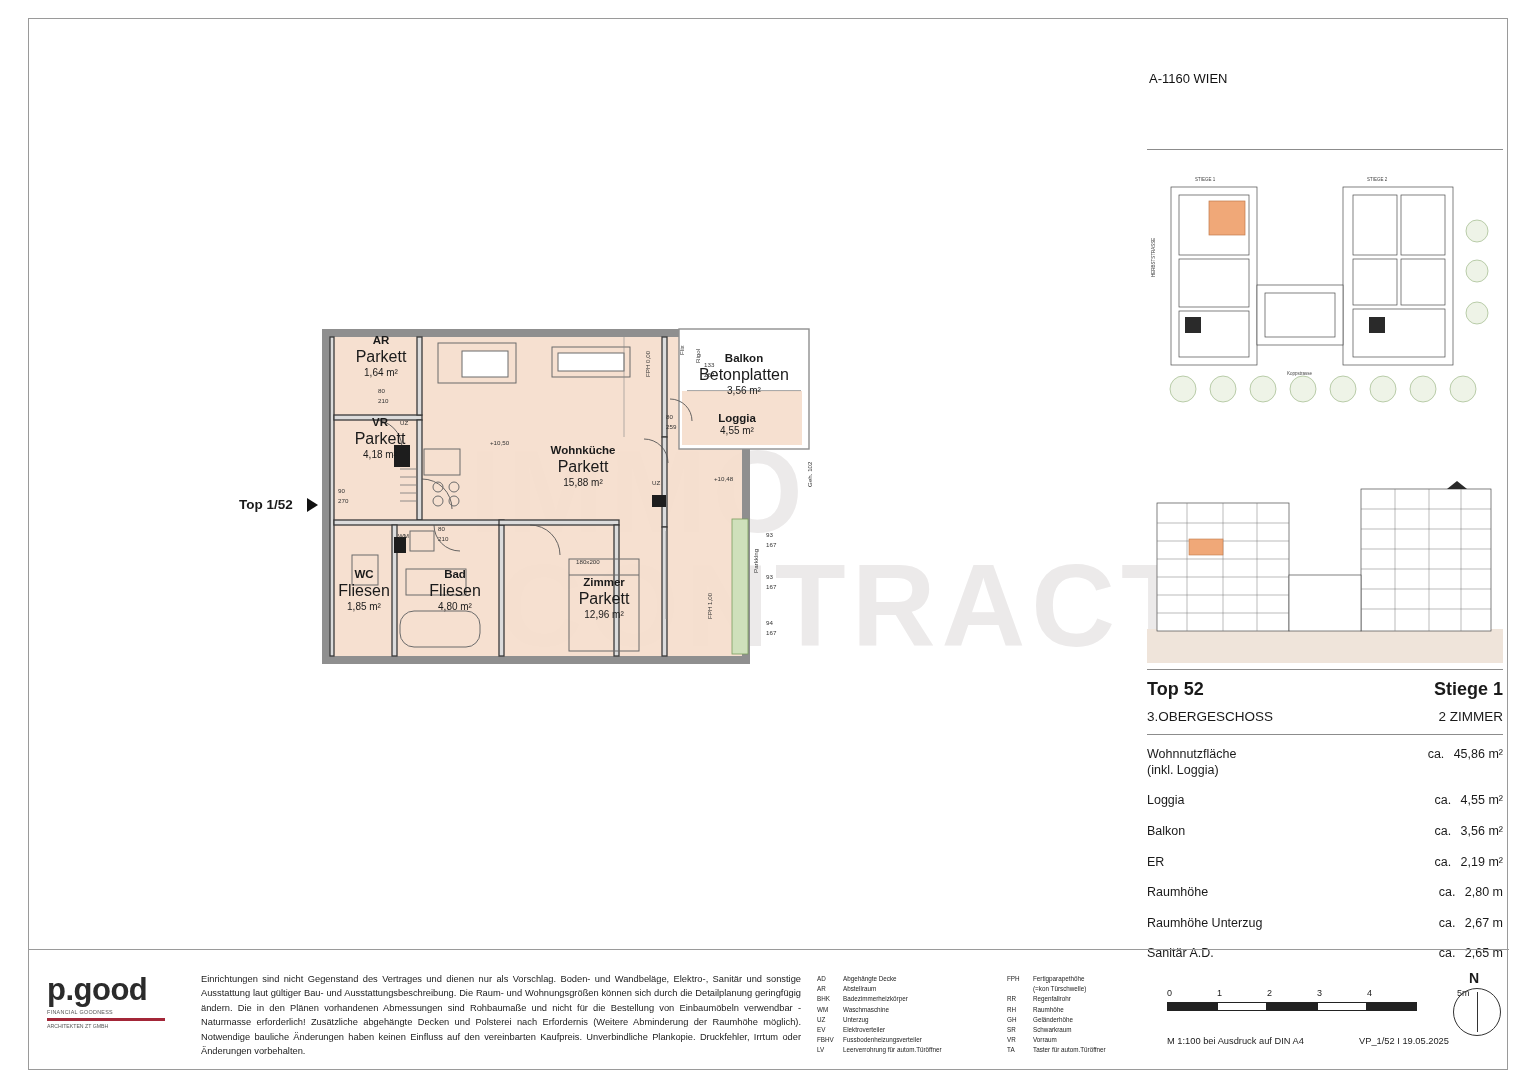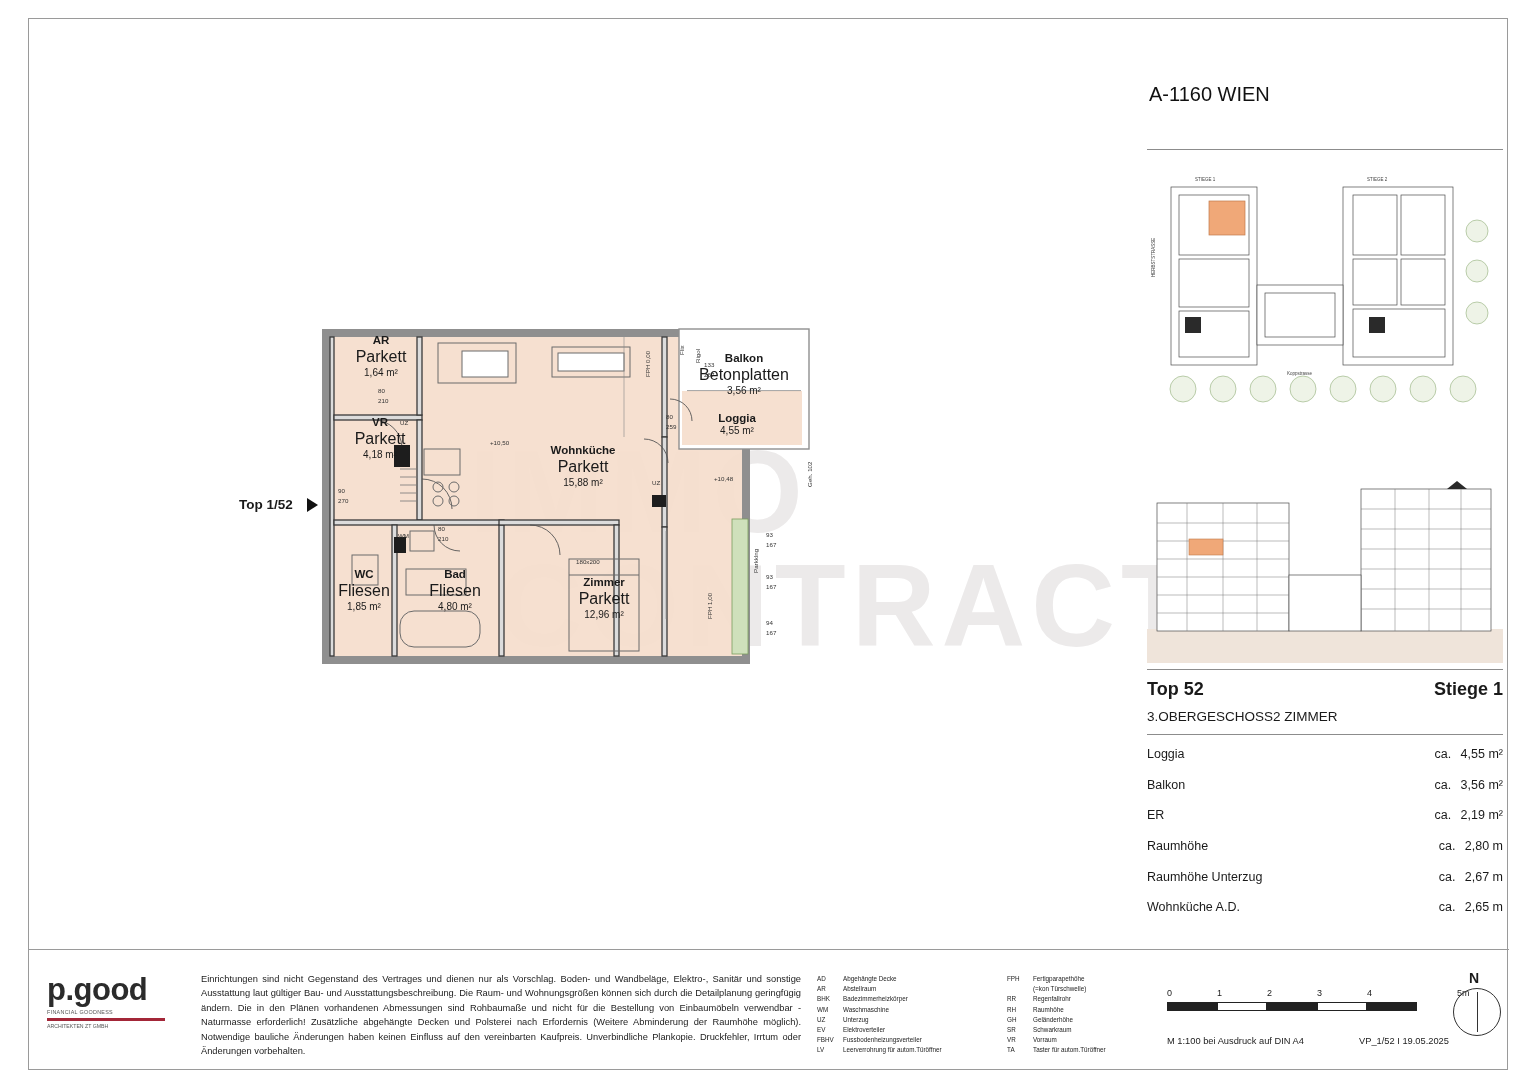--- a/index.html
+++ b/index.html
@@ -23,31 +23,31 @@
   .right-panel {
     position: absolute;
     left: 1090px; top: 0px;
     width: 390px; height: 930px;
   }
   .title-block { position: absolute; left: 30px; top: 42px; width: 350px; }
   .title-main {
     font-size: 25px; font-weight: bold; letter-spacing: 0.4px;
     color: #111;
   }
-  .title-sub { font-size: 20px; margin-top: 22px; color: #111; }
+  .title-sub { font-size: 13px; margin-top: 10px; color: #111; }
   .hr-line { position: absolute; height: 1px; background: #8c8c8c; }
 
   
   .siteplan { position: absolute; left: 28px; top: 148px; width: 356px; height: 270px; }
   .sectionplan { position: absolute; left: 28px; top: 460px; width: 356px; height: 185px; }
 
   
   .info { position: absolute; left: 28px; top: 660px; width: 356px; }
   .info .rowtop { display: flex; justify-content: space-between; font-size: 18px; font-weight: bold; }
-  .info .rowtop2 { display: flex; font-size: 13.5px; margin-top: 9px; }
+  .info .rowtop2 { display: flex; justify-content: space-between; font-size: 13.5px; margin-top: 9px; }
   .info .sep { height: 1px; background: #8c8c8c; margin: 10px 0 12px 0; }
   .info .line { display: flex; justify-content: space-between; font-size: 12.5px; margin-bottom: 15px; }
   .info .line .lbl { line-height: 1.25; }
   .info .line .val { white-space: nowrap; padding-left: 10px; }
   .info .line .val .ca { display: inline-block; width: 26px; }
 
   
   .footer {
     position: absolute; left: 0; top: 930px; width: 1480px; height: 122px;
     border-top: 1px solid #9a9a9a;
@@ -375,20 +375,29 @@
         <span>Top 52</span>
         <span>Stiege 1</span>
       </div>
       <div class="rowtop2">
         <span>3.OBERGESCHOSS</span>
         <span>2 ZIMMER</span>
       </div>
       <div class="sep"></div>
 
       <div class="line">
+        <span class="lbl">
+          <span>Wohnnutzfläche</span><br>
+          <span>(inkl. Loggia)</span>
+        </span>
+        <span class="val">
+          <span class="ca">ca.</span><span>45,86 m²</span>
+        </span>
+      </div>
+      <div class="line">
         <span class="lbl">Loggia</span>
         <span class="val">
           <span class="ca">ca.</span><span>4,55 m²</span>
         </span>
       </div>
       <div class="line">
         <span class="lbl">Balkon</span>
         <span class="val">
           <span class="ca">ca.</span><span>3,56 m²</span>
         </span>
@@ -405,21 +414,21 @@
           <span class="ca">ca.</span><span>2,80 m</span>
         </span>
       </div>
       <div class="line">
         <span class="lbl">Raumhöhe Unterzug</span>
         <span class="val">
           <span class="ca">ca.</span><span>2,67 m</span>
         </span>
       </div>
       <div class="line">
-        <span class="lbl">Wohnküche A.D.</span>
+        <span class="lbl">Sanitär A.D.</span>
         <span class="val">
           <span class="ca">ca.</span><span>2,65 m</span>
         </span>
       </div>
     </div>
   </div>
 
   <div class="footer">
 
     <div class="logo">

